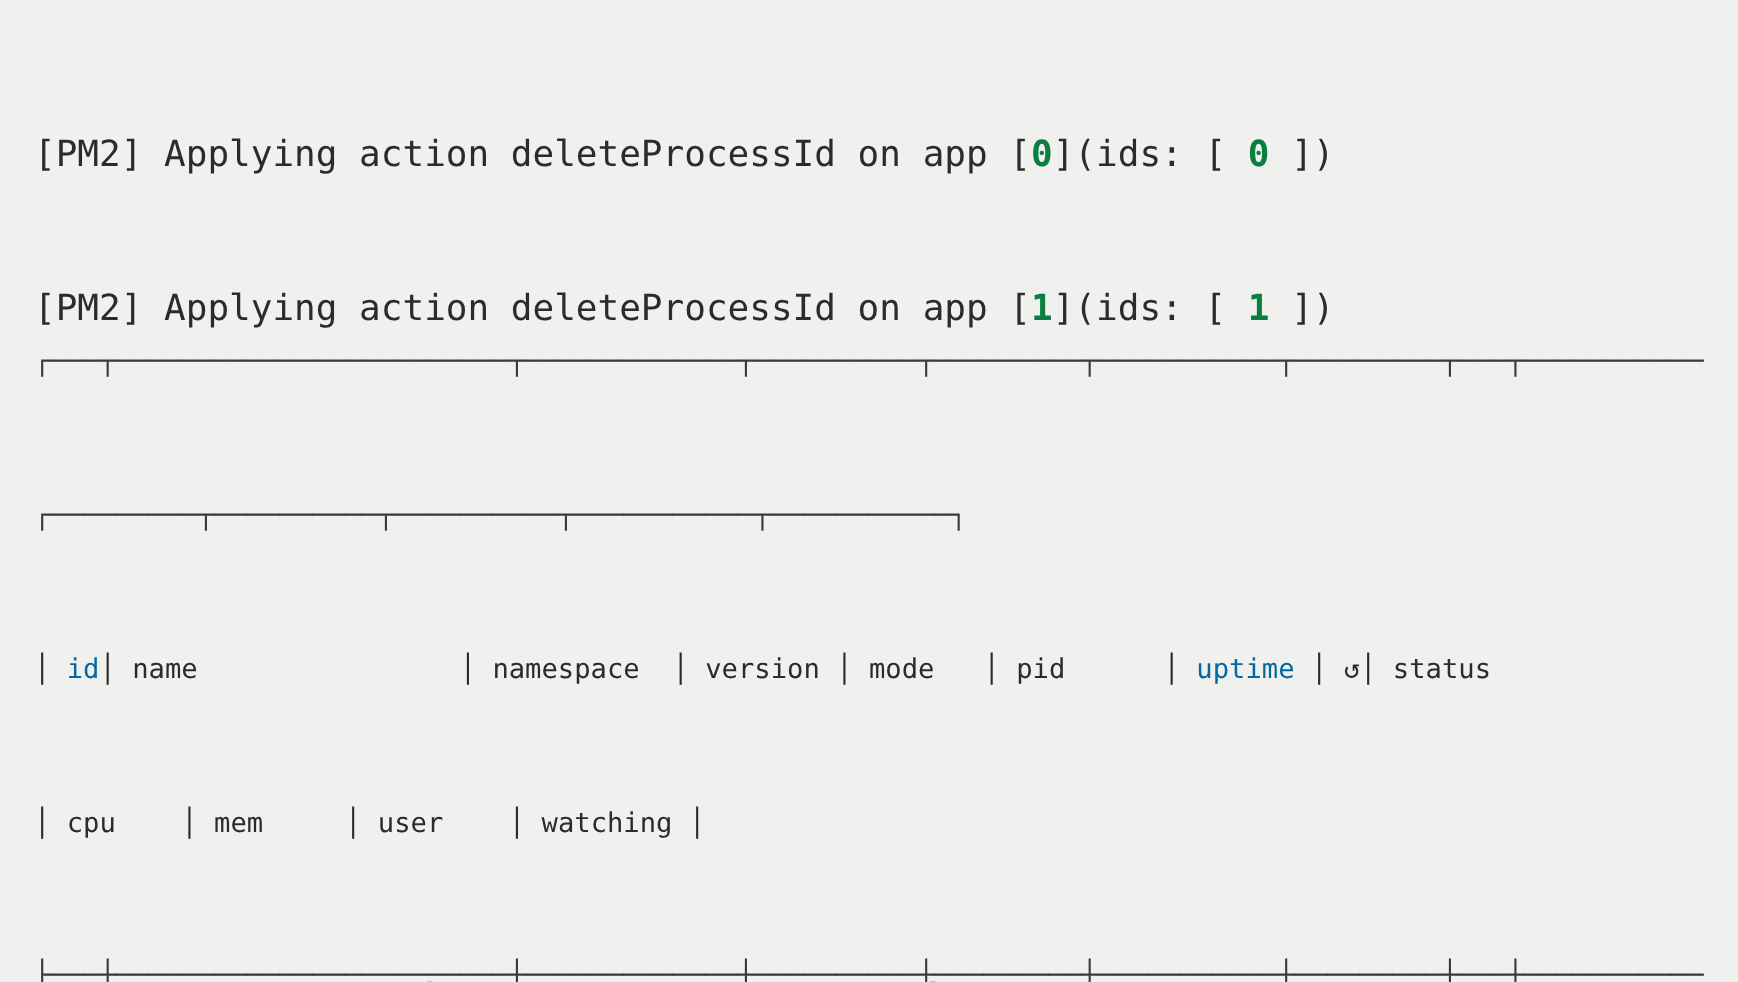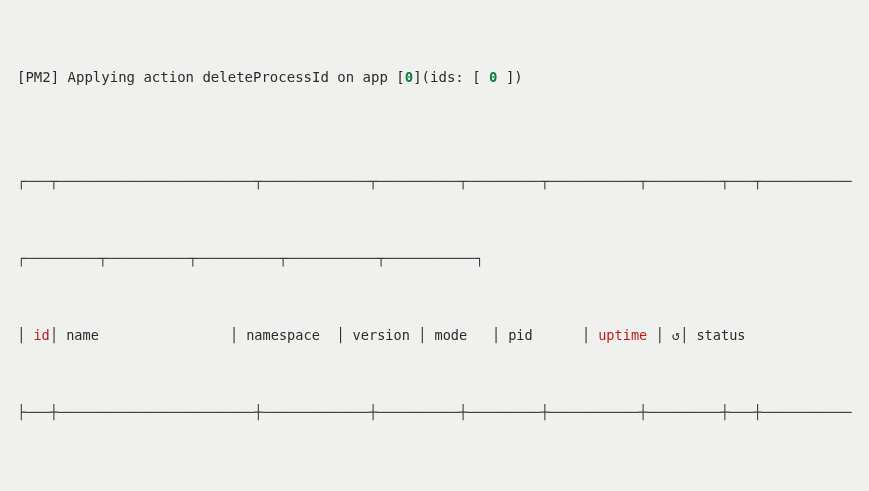--- a/index.html
+++ b/index.html
@@ -18,21 +18,21 @@
     width: 869px;
     height: 491px;
     background: #f0f0ee;
     padding: 0;
     box-sizing: border-box;
   }
   .log-block {
     position: absolute;
     left: 17px;
     top: 14px;
-    font-size: 14px;
+    font-size: 18px;
     line-height: 25.6px;
     color: #2b2b2b;
     white-space: pre;
     letter-spacing: 0px;
   }
   .log-line { white-space: pre; }
 
   
   .table-region {
     position: absolute;
@@ -61,36 +61,38 @@
     line-height: 28px;
     color: #2b2b2b;
     white-space: pre;
     font-family: "DejaVu Sans Mono", "Liberation Mono", monospace;
     transform: scaleX(0.88);
     transform-origin: left top;
   }
 
   .green  { color: #0a7f3f; font-weight: bold; }
   .green-plain { color: #0a7f3f; }
-  .red    { color: #b91c1c; }
+  .red    { color: #0369a1; }
   .dim    { color: #2b2b2b; }
 </style>
 </head>
 <body>
 
 <div id="terminal">
 
   <div class="log-block">
     <div class="log-line"><span class="dim">[PM2] Applying action deleteProcessId on app [</span><span class="green">0</span><span class="dim">](ids: [ </span><span class="green">0</span><span class="dim"> ])</span></div>
+    <div class="log-line"><span class="dim">[PM2] Applying action deleteProcessId on app [</span><span class="green">1</span><span class="dim">](ids: [ </span><span class="green">1</span><span class="dim"> ])</span></div>
   </div>
 
   <div class="table-region">
     <div class="rule">┌───┬────────────────────────┬─────────────┬──────────┬─────────┬───────────┬─────────┬───┬───────────</div>
     <div class="rule">┌─────────┬──────────┬──────────┬───────────┬───────────┐</div>
     <div class="trow"><span class="dim">│ </span><span class="red">id</span><span class="dim">│ </span><span class="dim">name                </span><span class="dim">│ </span><span class="dim">namespace  </span><span class="dim">│ </span><span class="dim">version </span><span class="dim">│ </span><span class="dim">mode   </span><span class="dim">│ </span><span class="dim">pid      </span><span class="dim">│ </span><span class="red">uptime </span><span class="dim">│ </span><span class="dim">↺</span><span class="dim">│ </span><span class="dim">status   </span></div>
+    <div class="trow"><span class="dim">│ </span><span class="dim">cpu    </span><span class="dim">│ </span><span class="dim">mem     </span><span class="dim">│ </span><span class="dim">user    </span><span class="dim">│ </span><span class="dim">watching </span><span class="dim">│</span></div>
     <div class="rule">├───┼────────────────────────┼─────────────┼──────────┼─────────┼───────────┼─────────┼───┼───────────</div>
     
     
     
     
     
     
     
   </div>
 

